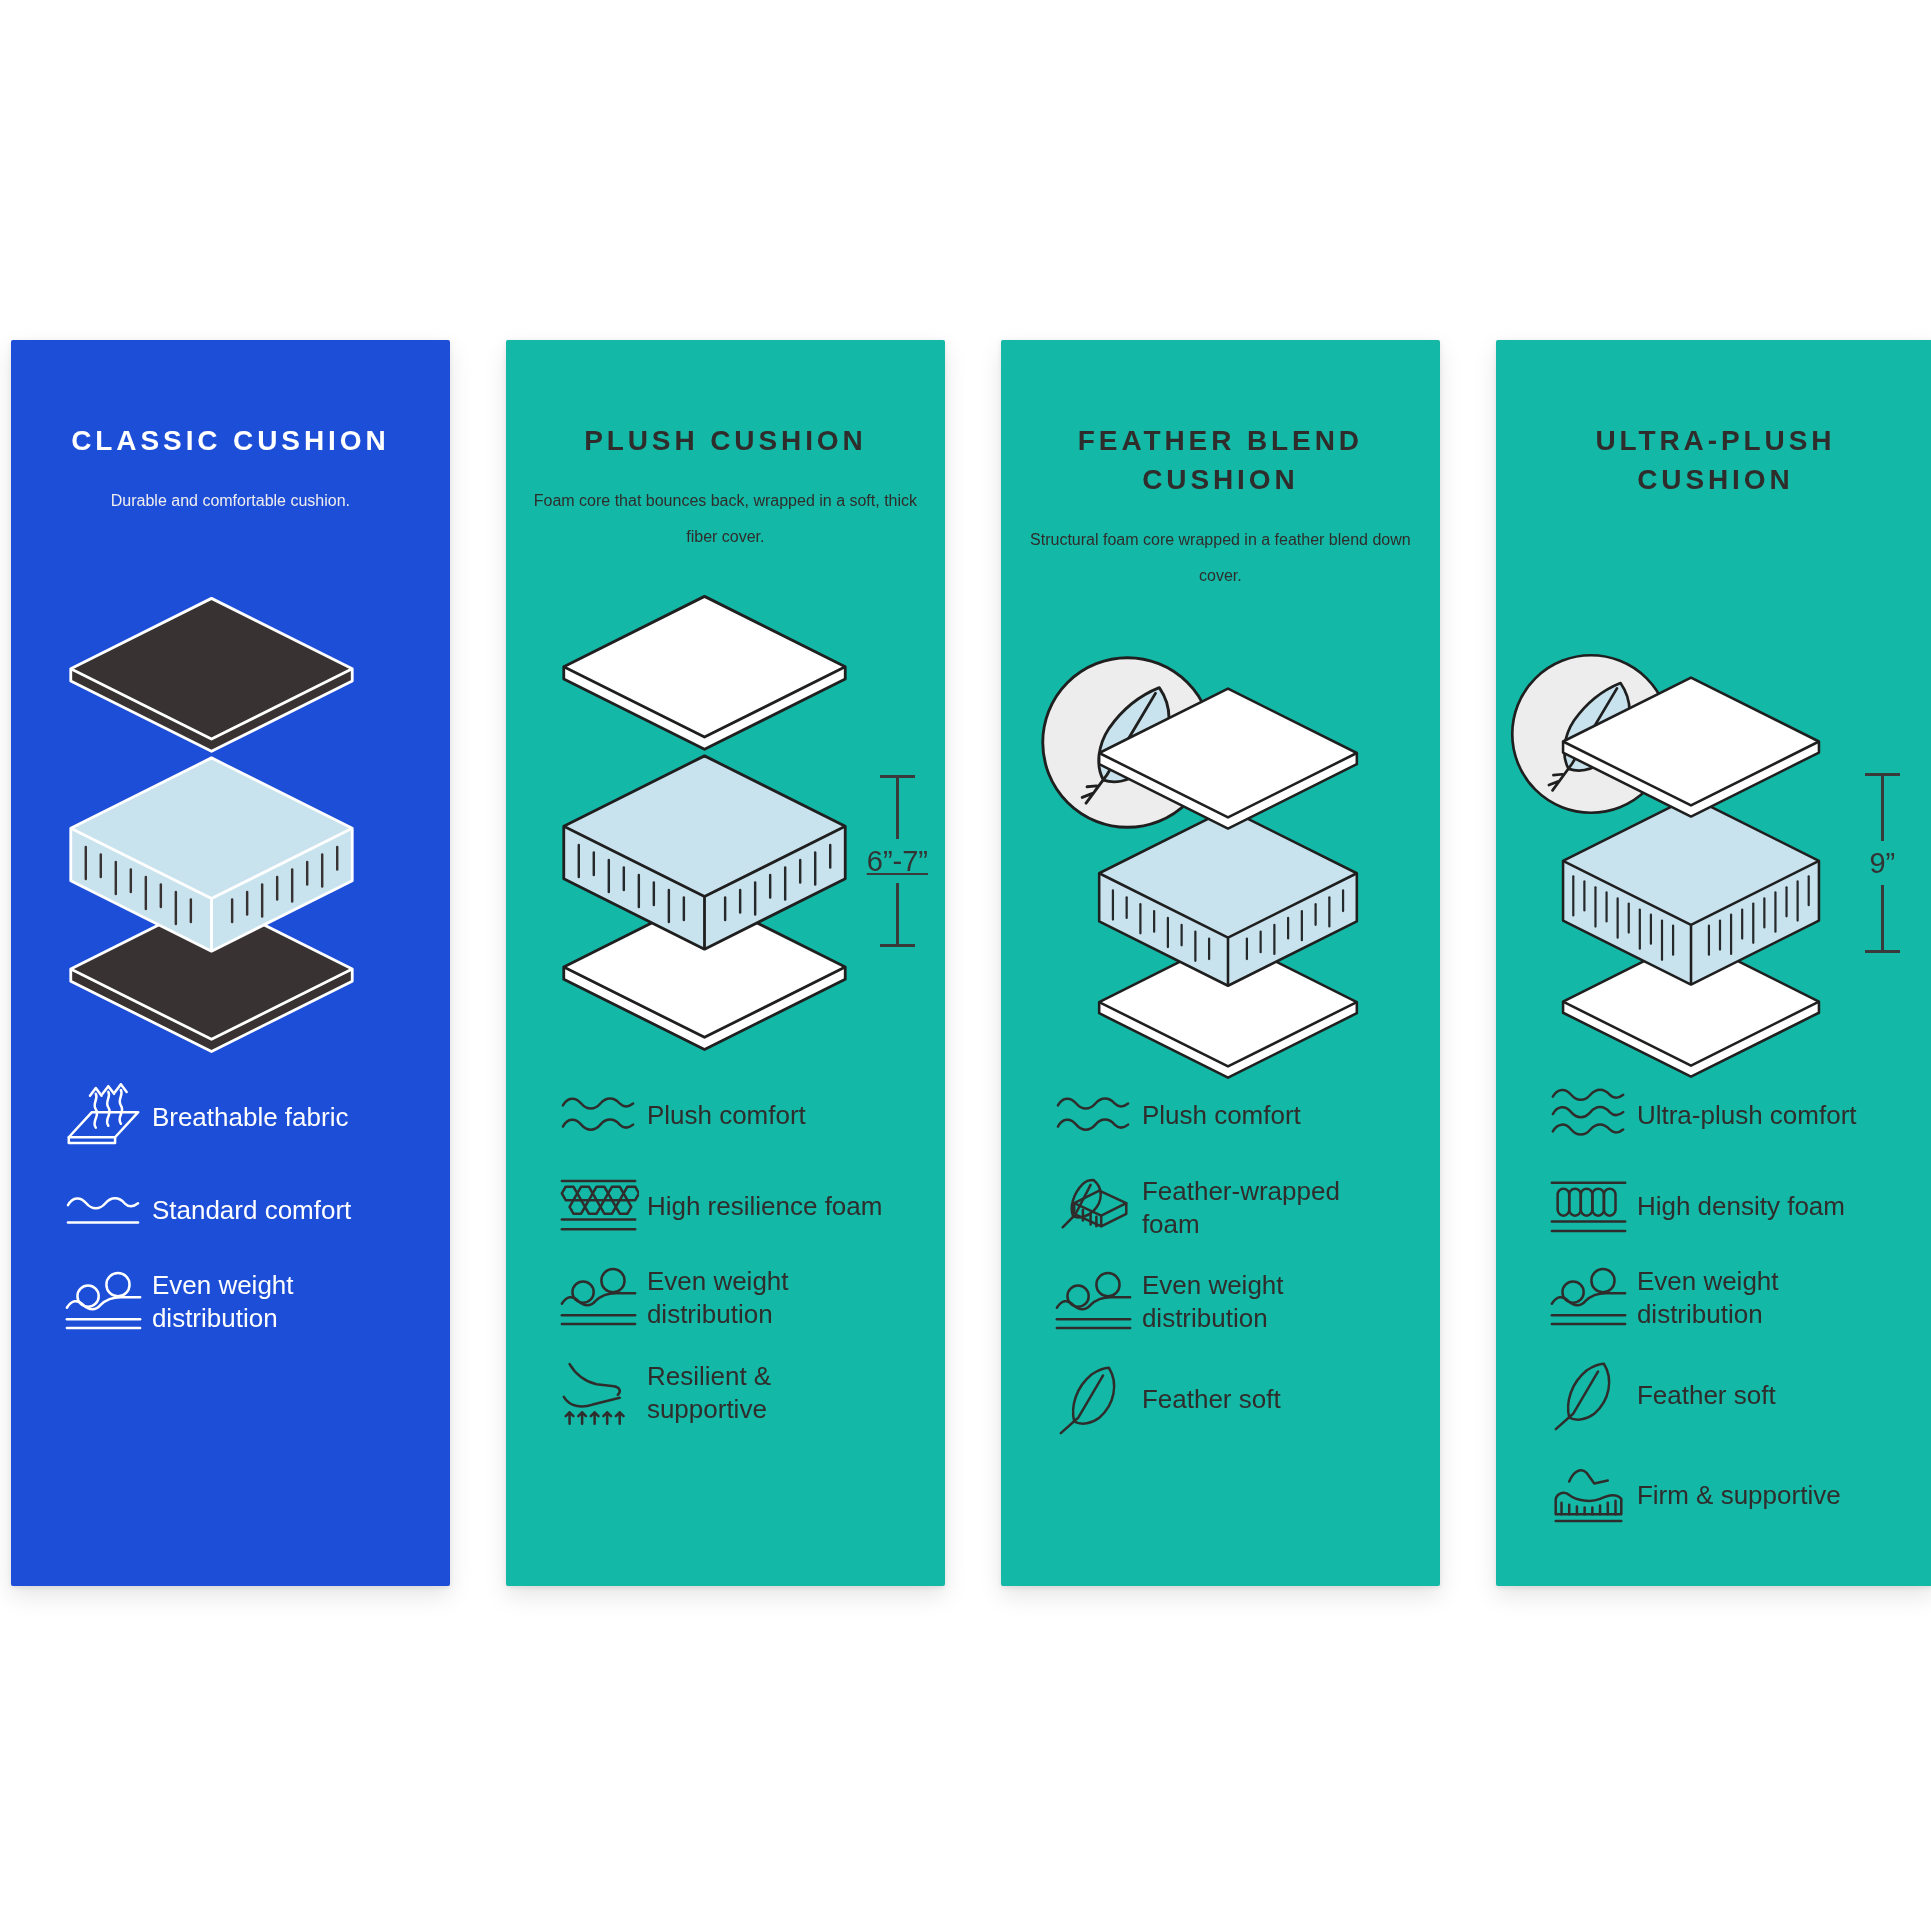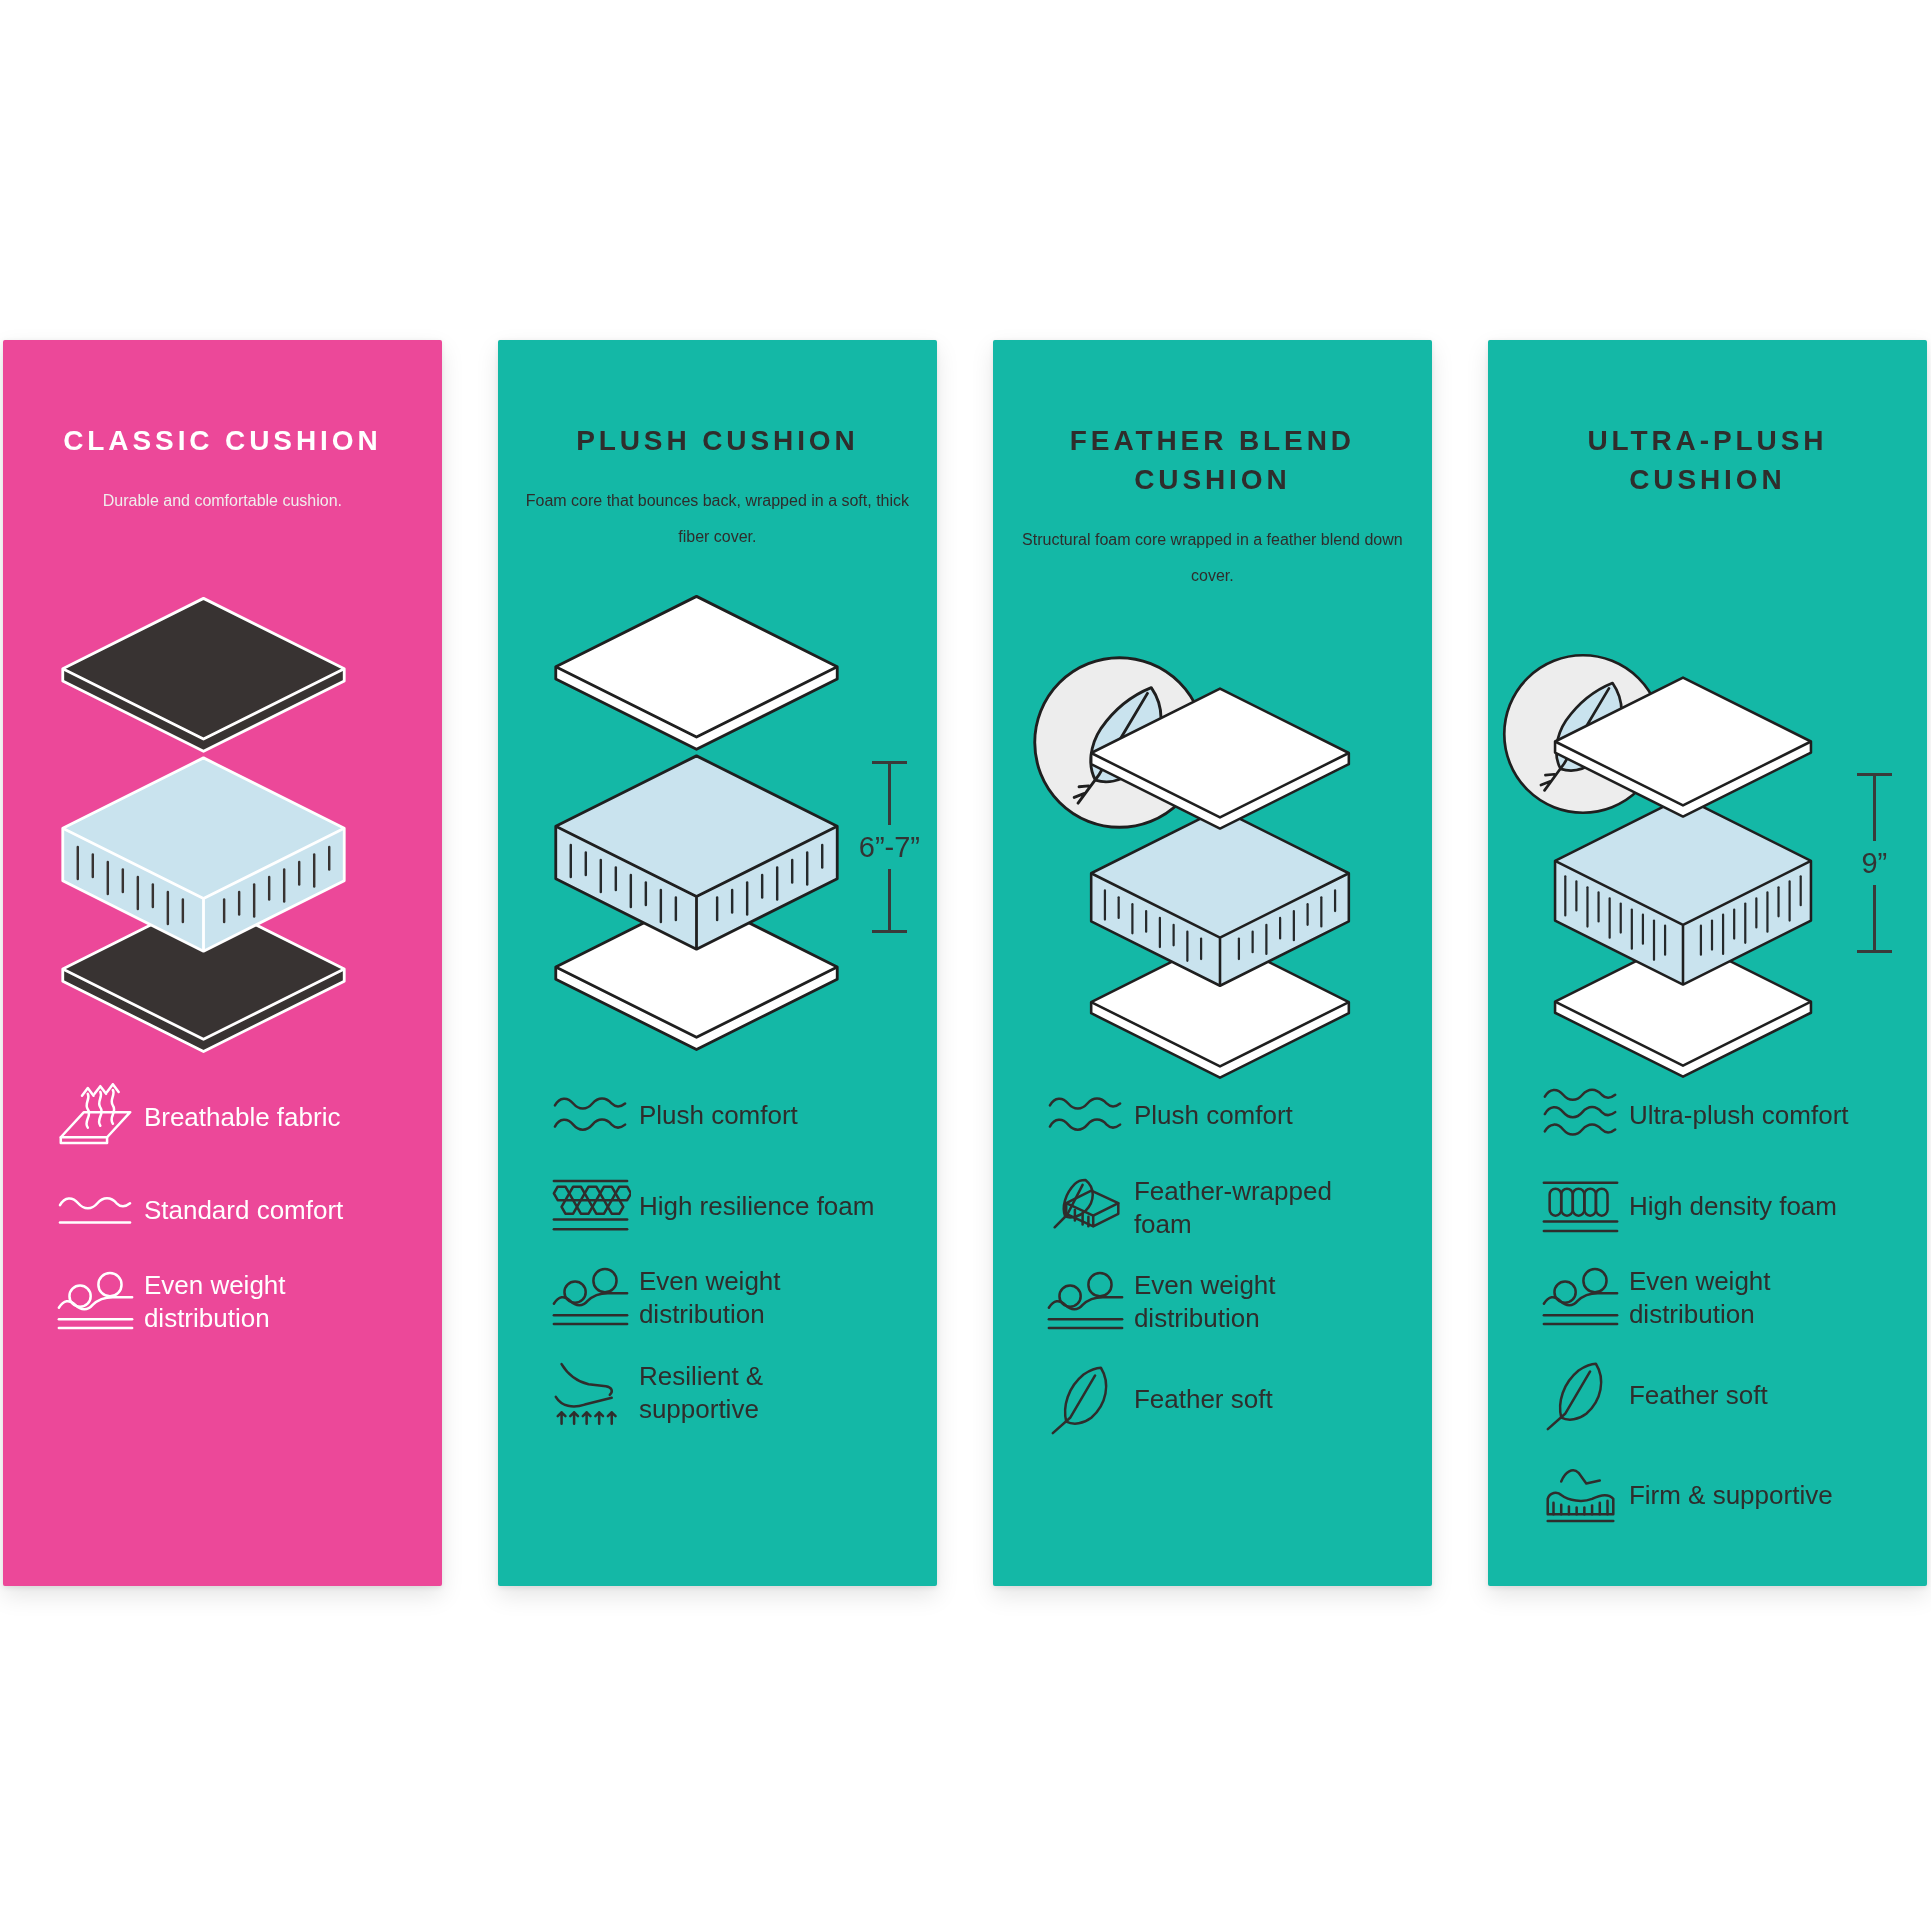--- a/index.html
+++ b/index.html
@@ -3,38 +3,38 @@
 <meta charset="utf-8">
 <style>
   html,body{margin:0;padding:0;background:#ffffff;}
   .stage{position:relative;width:1931px;height:1931px;background:#ffffff;overflow:hidden;
          font-family:"Liberation Sans","DejaVu Sans",sans-serif;}
   .panels{position:absolute;top:340px;left:2.9px;display:flex;gap:56px;}
   .panel{position:relative;width:439px;height:1246px;border-radius:1.9px;
          box-shadow:0 9.7px 23px rgba(0,0,0,.10),0 1.9px 5.8px rgba(0,0,0,.08);
          --line:#1f1f1f;--slab:#ffffff;--foam:#c9e3ee;--hatch:#25292b;--pbg:#ededed;}
   .panel.light{background:#14b8a6;color:#2f2d2c;}
-  .panel.dark{background:#ec4899;color:#ffffff;
+  .panel.dark{background:#1d4ed8;color:#ffffff;margin-left:8px;
          --line:#ffffff;--slab:#383332;--hatch:#383332;--pbg:#383332;}
   .ptitle{margin:0;padding:81px 27px 0;text-align:center;font-size:28px;font-weight:bold;
           letter-spacing:3.9px;line-height:39px;}
   .panel.dark .ptitle{color:#ffffff;}
   .pdesc{margin:23px 25px 0;text-align:center;font-size:16px;line-height:36px;}
   .panel.dark .pdesc{color:#f0eeed;}
   .diagram{position:absolute;left:0;top:232px;width:439px;height:512px;}
   .cushion{position:absolute;}
   .p1 .cushion{left:41px;top:17.4px;width:319px;}
   .p2 .cushion{left:39px;top:14.5px;width:319px;}
   .p3 .cushion{left:81px;top:108px;width:292px;}
   .p4 .cushion{left:50px;top:97px;width:290px;}
   .badge{position:absolute;}
   .p3 .badge{left:35px;top:79px;width:183px;height:183px;}
   .p4 .badge{left:9.7px;top:77px;width:170px;height:170px;}
   .measure{position:absolute;display:flex;flex-direction:column;align-items:center;width:97px;color:#3a3a3a;}
-  .p2 .measure{left:343px;top:189px;height:172px;}
+  .p2 .measure{left:343px;top:203px;height:172px;text-decoration:underline;}
   .p4 .measure{left:338px;top:201px;height:180px;}
   .measure .cap{width:35px;height:2.9px;background:#3a3a3a;}
   .measure .seg{flex:1;width:2.9px;background:#3a3a3a;}
   .measure .mval{font-size:29px;line-height:29px;padding:7.7px 0;color:#333;white-space:nowrap;}
   .features{position:absolute;top:743px;left:44px;right:13.5px;margin:0;padding:0;list-style:none;}
   .feature{display:flex;align-items:center;min-height:64px;margin-bottom:27px;}
   .ficon{flex:0 0 97px;display:flex;justify-content:center;align-items:center;}
   .ficon svg{display:block;}
   .flabel{font-size:26px;line-height:33px;max-width:243px;}
   .icon-stroke{fill:none;stroke:currentColor;stroke-width:2.6;stroke-linecap:round;stroke-linejoin:round;}

